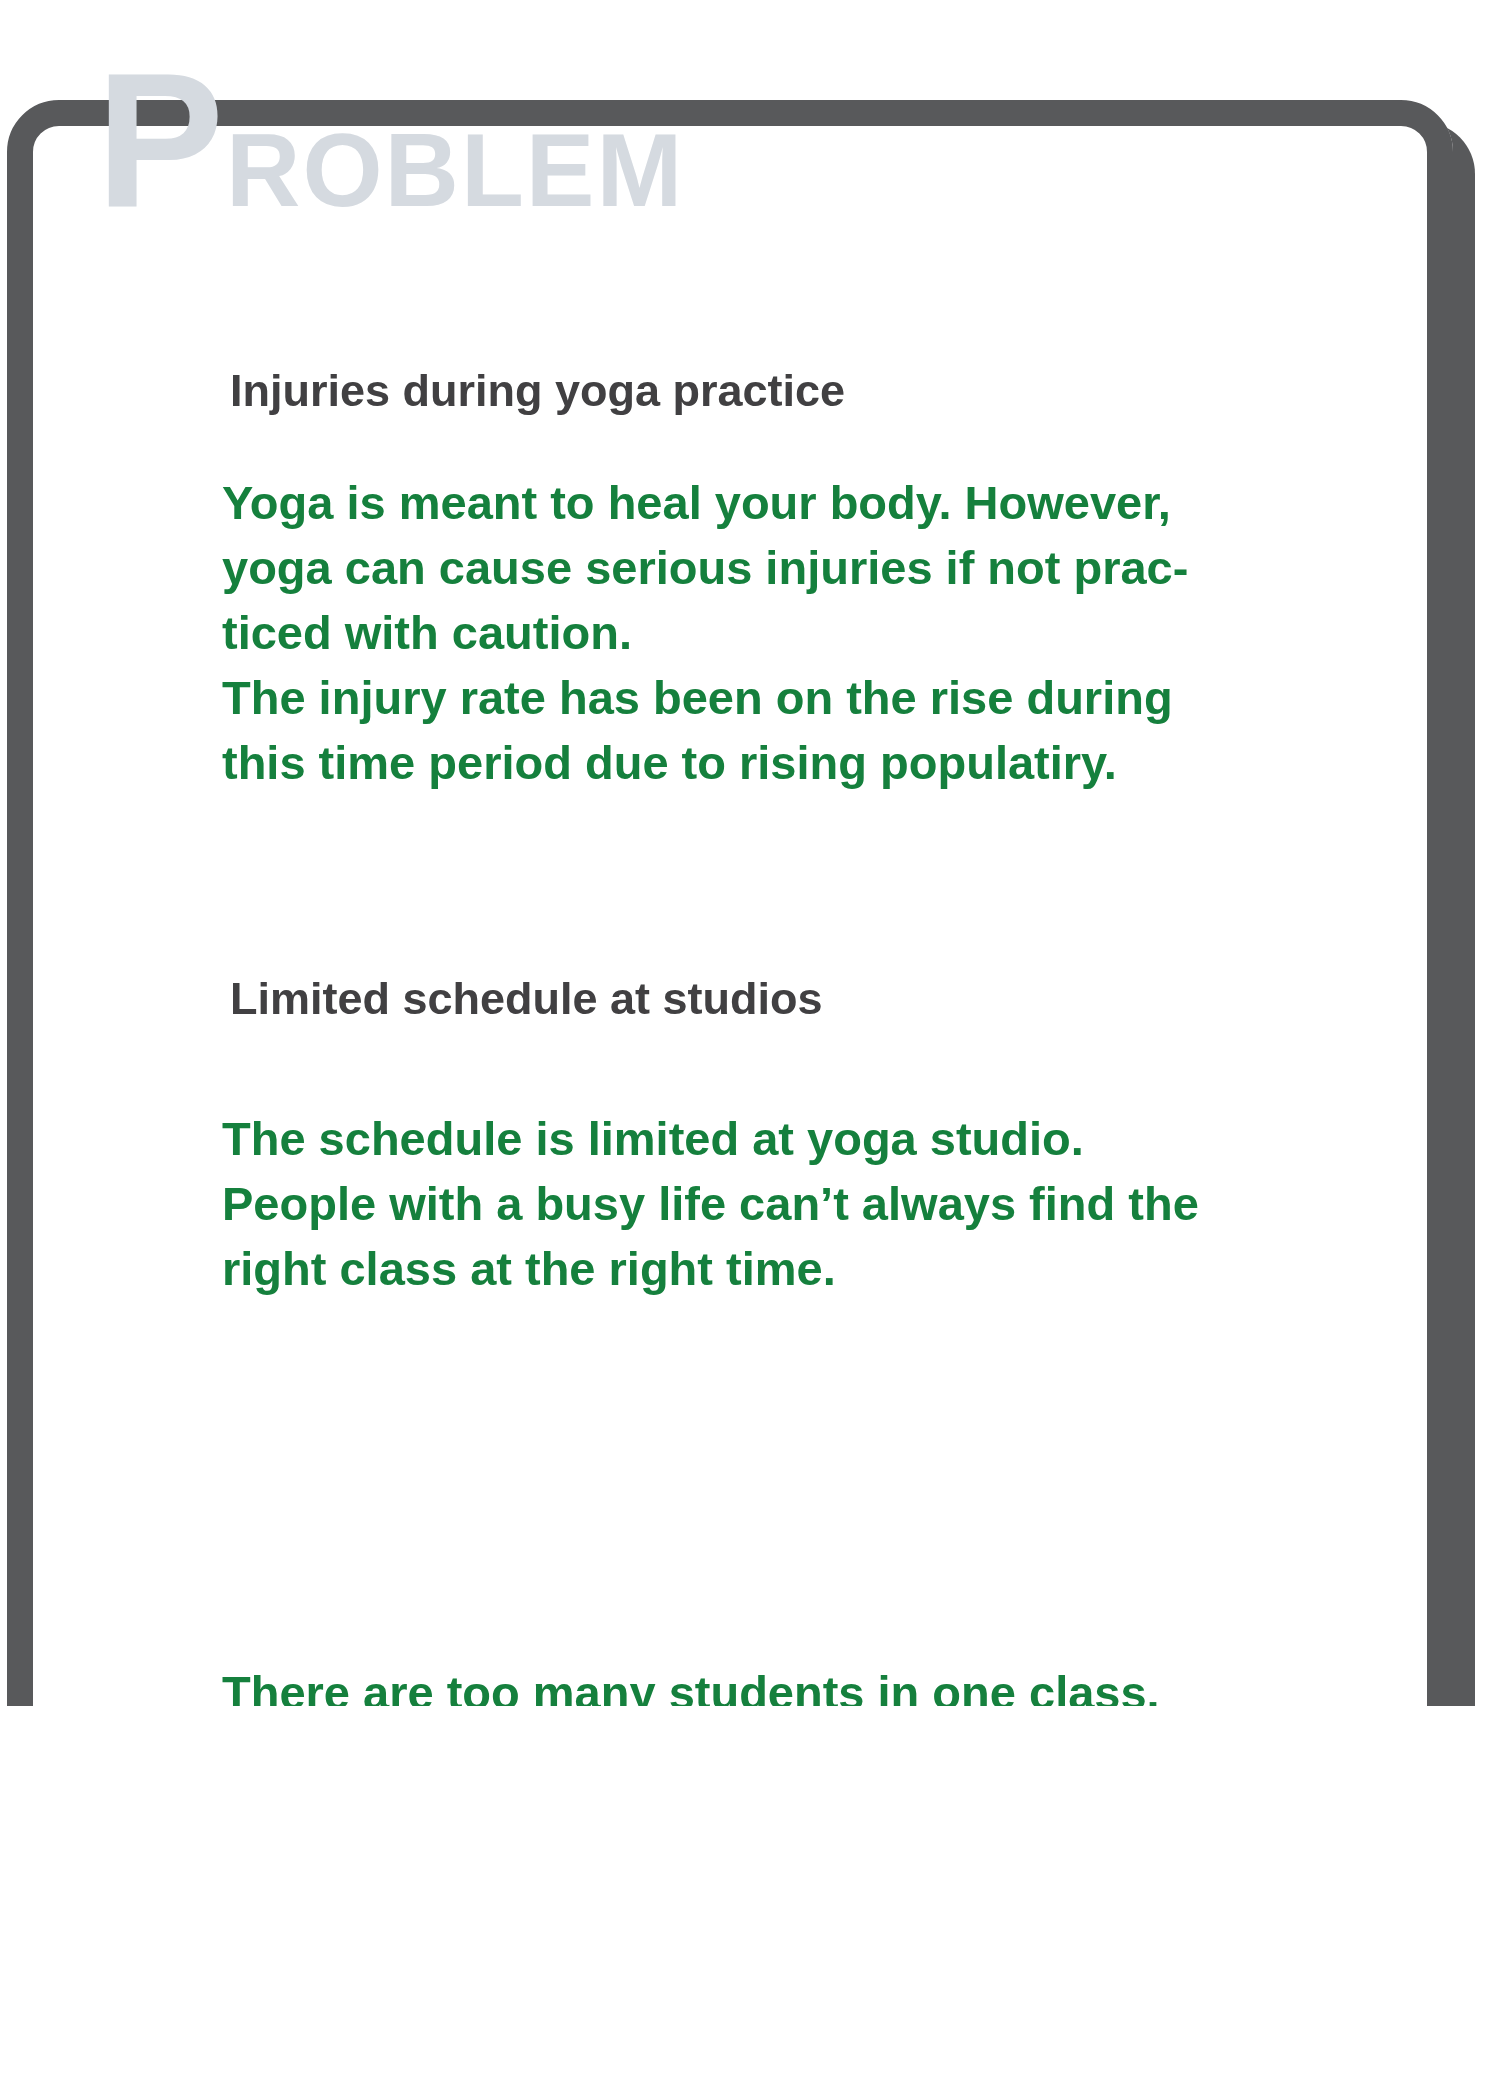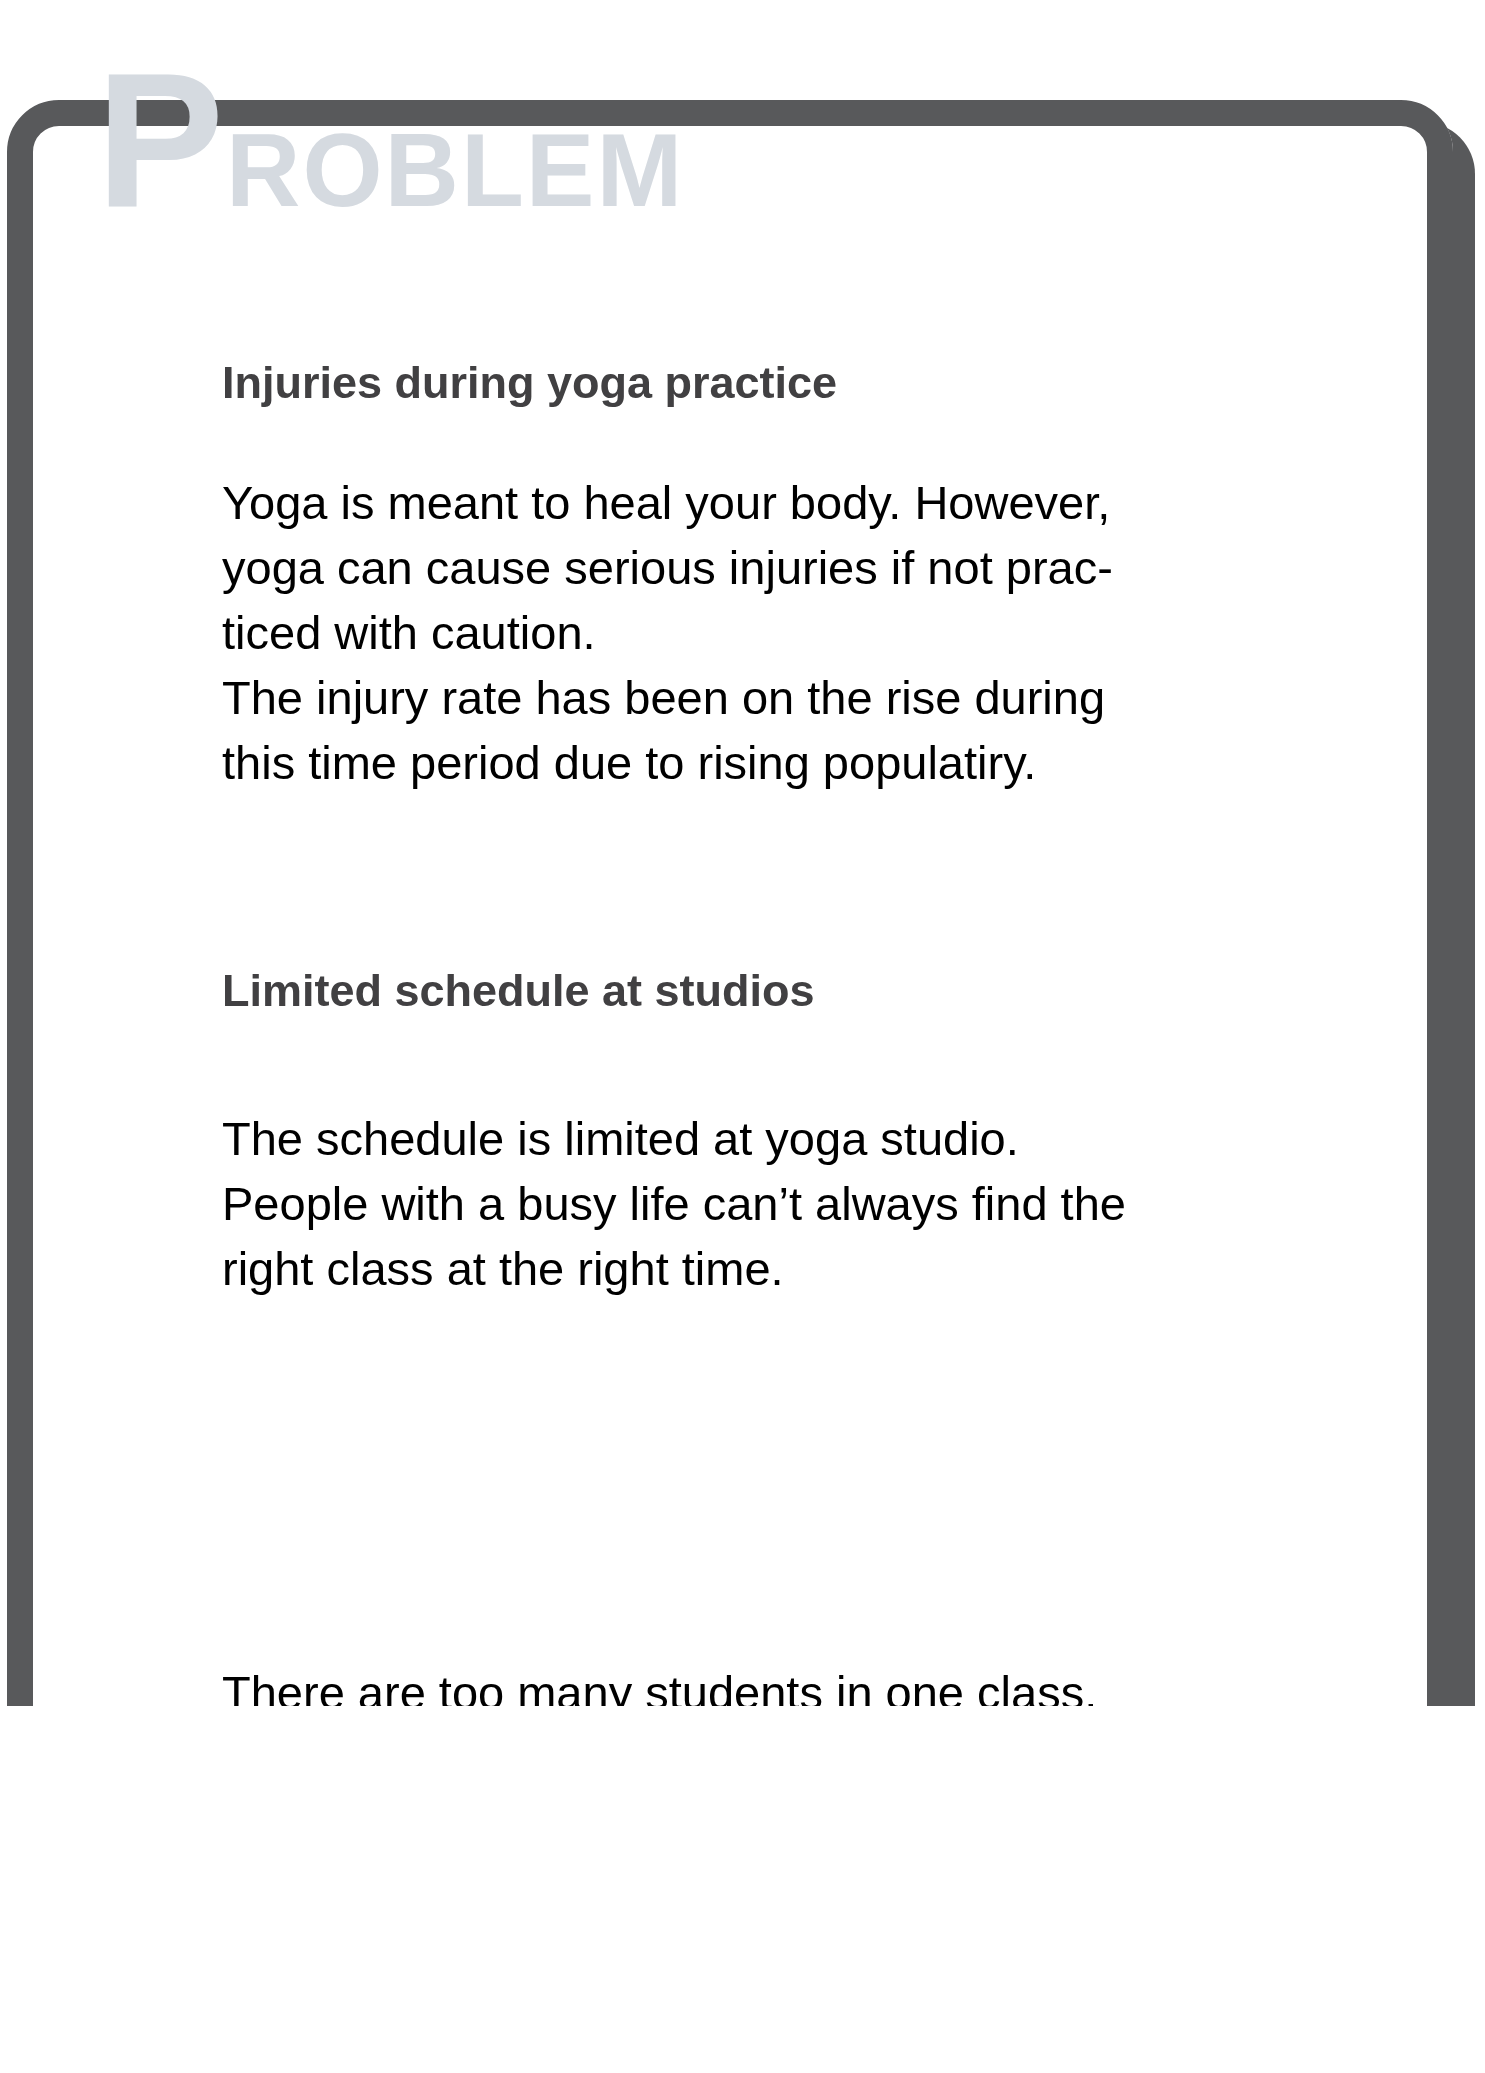--- a/index.html
+++ b/index.html
@@ -46,37 +46,37 @@
   }
   .title-rest {
     font-size: 103px;
     line-height: 1;
     letter-spacing: 2px;
   }
 
   .sec-heading {
     position: absolute;
     left: 222px;
-    margin: 0;
+    margin: 8px;
     font-size: 45px;
     line-height: 54px;
     font-weight: 700;
     color: #414042;
     white-space: nowrap;
     z-index: 2;
   }
   .sec-body {
     position: absolute;
     left: 222px;
     width: 1160px;
     margin: 0;
     font-size: 47px;
     line-height: 65px;
-    font-weight: 400;
-    color: #000000;
+    font-weight: 700;
+    color: #15803d;
     white-space: pre-line; 
     z-index: 2;
   }
 
   .h-1 { top: 356px; }
   .b-1 { top: 470px; }
   .h-2 { top: 964px; }
   .b-2 { top: 1106px; }
   .h-3 { top: 1502px; }
   .b-3 { top: 1660px; }

